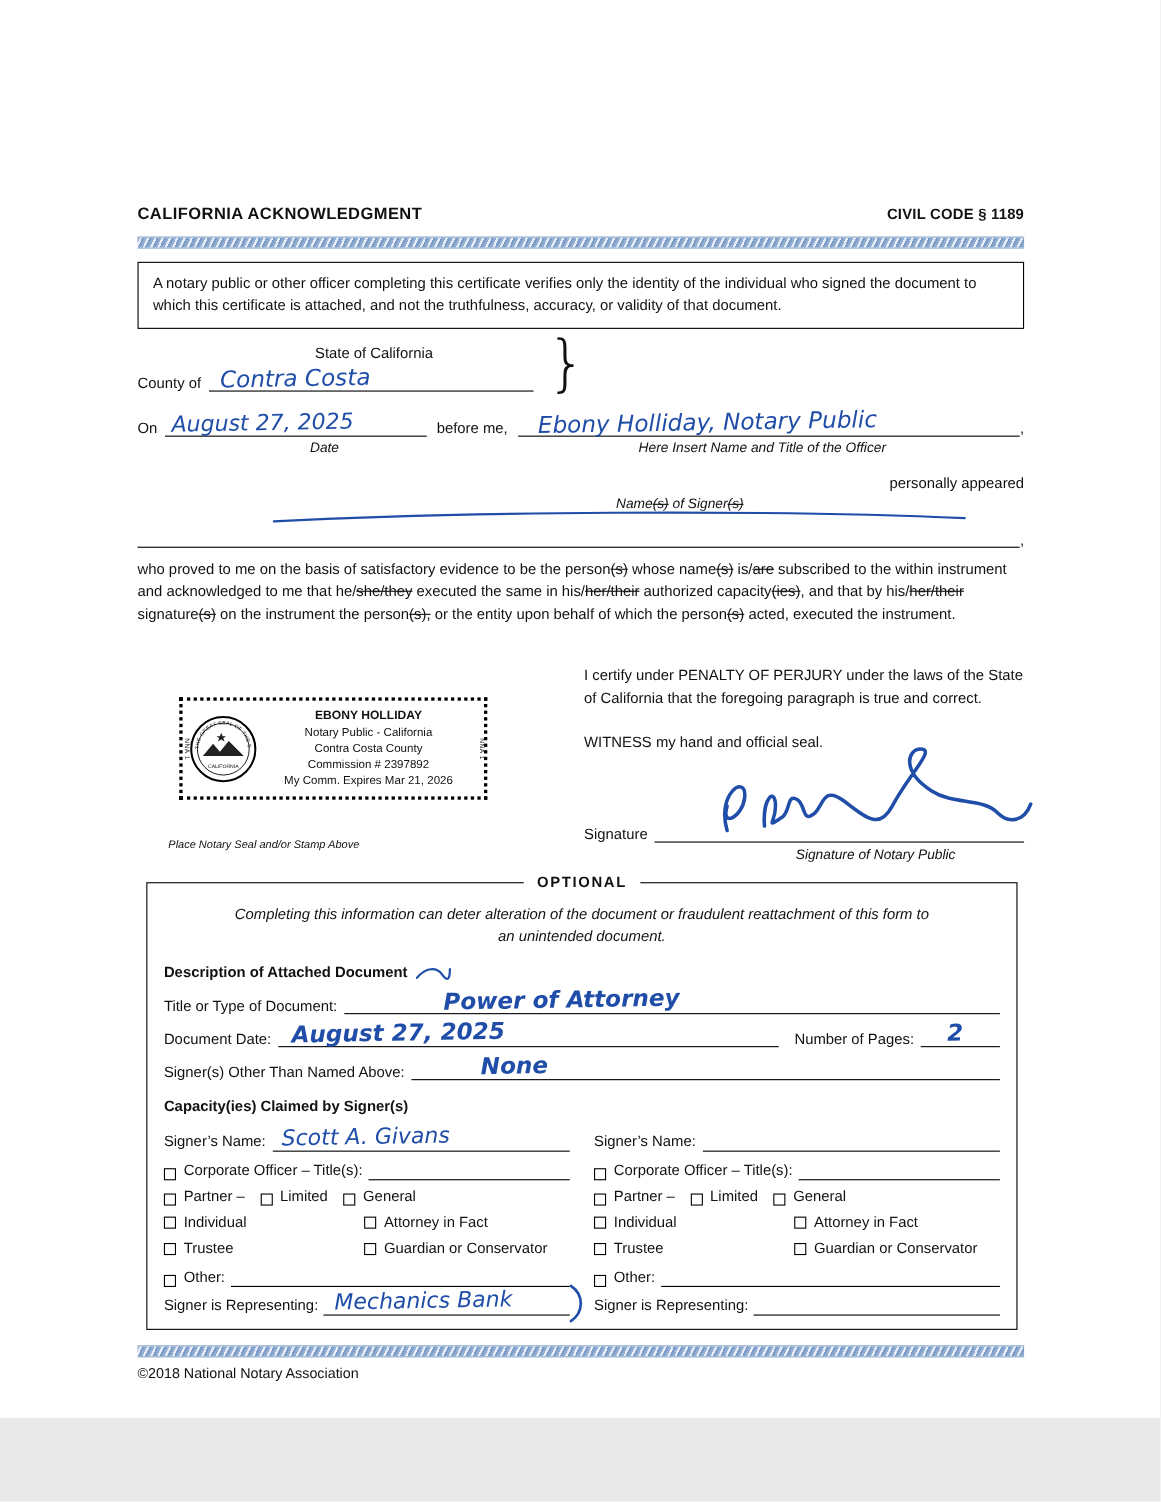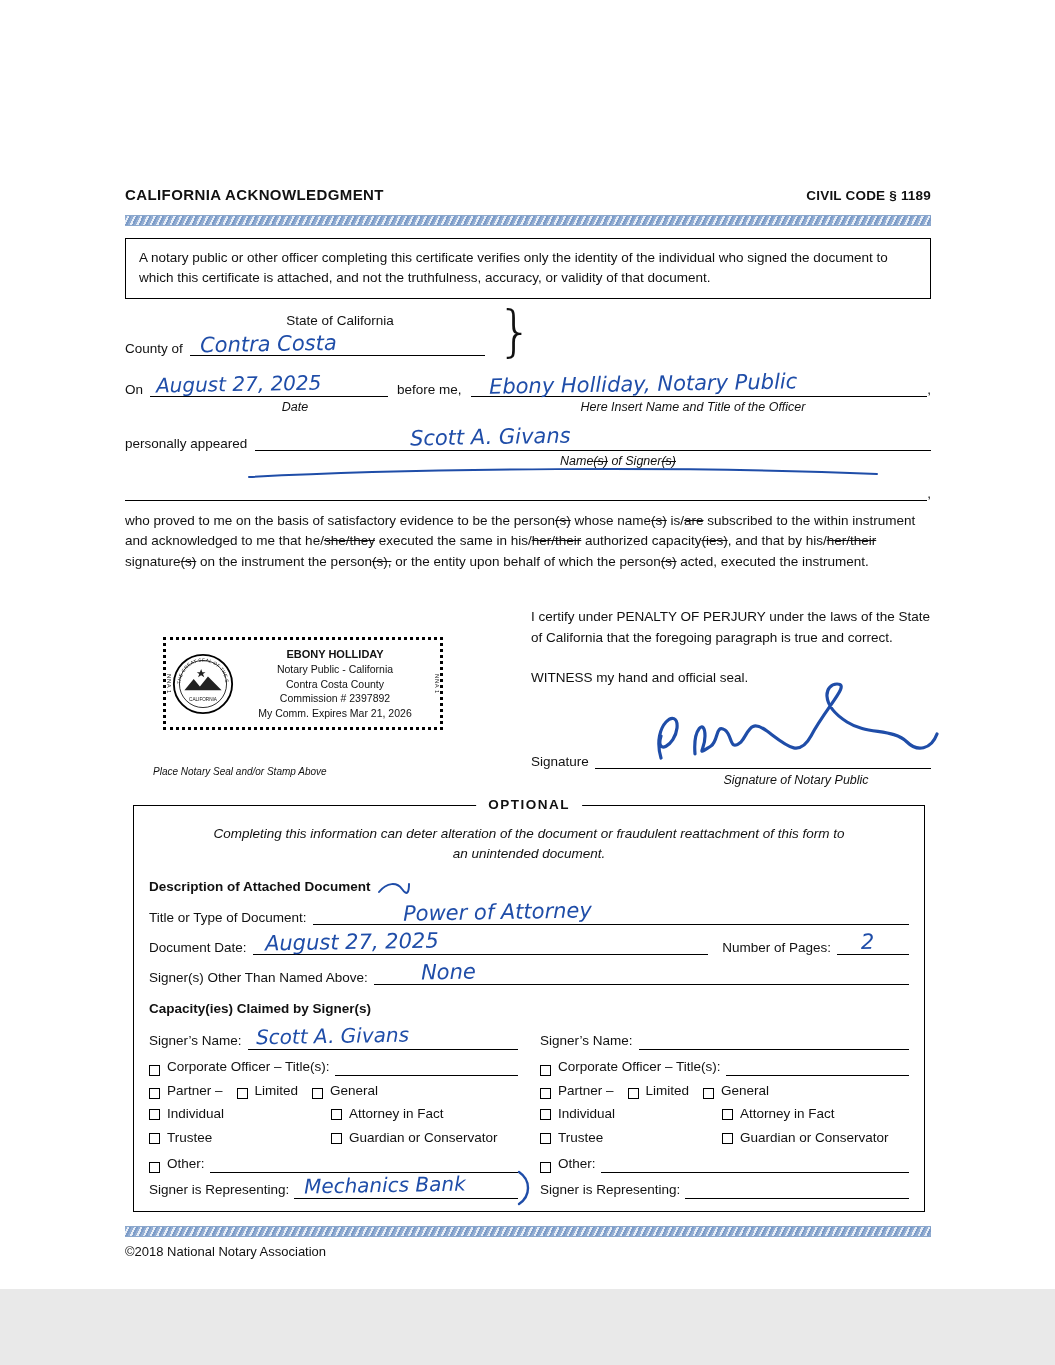--- a/index.html
+++ b/index.html
@@ -48,21 +48,21 @@
   .sig-cap{text-align:center;margin:4px 0 0 130px;}
   .optional-box{position:relative;border:1.6px solid #000;margin:18px 0 0 8px;width:760px;
                 padding:16px 15px 12px 15px;}
   .optional-label{position:absolute;top:-9px;left:50%;transform:translateX(-50%);
                   background:#fff;padding:0 12px;font-weight:bold;letter-spacing:1.5px;font-size:13.5px;}
   .opt-note{font-style:italic;text-align:center;line-height:1.5;margin-top:2px;}
   .b{font-weight:bold;}
   .desc-head{margin-top:14px;display:flex;align-items:center;}
   .frow{display:flex;align-items:flex-end;margin-top:11px;}
   .frow .lbl{white-space:nowrap;}
-  .frow .blank{margin-left:6px;}
+  .frow .blank{margin-left:6px;font-weight:bold;}
   .cap-cols{display:flex;gap:22px;margin-top:8px;}
   .col{flex:1;min-width:0;}
   .orow{display:flex;align-items:flex-end;margin-top:7px;line-height:1.25;}
   .cb{display:inline-block;width:9px;height:9px;border:1.2px solid #000;margin-right:7px;
       vertical-align:-1px;flex:0 0 auto;}
   .half{width:182px;display:flex;align-items:center;}
   .half2{display:flex;align-items:center;}
   .penmark{margin-left:6px;}
   .footer-copy{margin-top:7px;font-size:13px;}
   svg text{font-family:"Liberation Sans",sans-serif;}
@@ -102,21 +102,21 @@
       <span class="blank grow" style="margin-left:9px;">
         <span class="hand hand-lg" style="left:18px;bottom:0;">Ebony Holliday, Notary Public</span>
       </span>
       <span>,</span>
     </div>
     <div class="caps-row">
       <span class="cap" style="margin-left:70px;width:200px;text-align:center;">Date</span>
       <span class="cap grow" style="text-align:center;margin-left:60px;font-style:italic;">Here Insert Name and Title of the Officer</span>
     </div>
 
-    <div class="row" style="margin-top:18px;">
+    <div class="row" style="margin-top:18px;flex-direction:column;">
       <span>personally appeared</span>
       <span class="blank grow" style="margin-left:8px;">
         <span class="hand hand-lg" style="left:155px;bottom:1px;">Scott A. Givans</span>
       </span>
     </div>
     <div class="caps-row" style="justify-content:center;">
       <span class="cap" style="margin-left:180px;"><span>Name</span><span class="strike">(s)</span><span> of Signer</span><span class="strike">(s)</span></span>
     </div>
     <svg width="640" height="14" style="display:block;margin:-2px 0 0 120px;">
       <path d="M4,11 C170,2 450,0 632,8" fill="none" stroke="#1f4da8" stroke-width="2" stroke-linecap="round"></path>
@@ -196,21 +196,21 @@
         </span>
         <span class="lbl" style="margin-left:14px;">Number of Pages:</span>
         <span class="blank" style="width:72px;margin-left:6px;">
           <span class="hand hand-lg" style="left:24px;bottom:0;">2</span>
         </span>
       </div>
 
       <div class="frow">
         <span class="lbl">Signer(s) Other Than Named Above:</span>
         <span class="blank grow">
-          <span class="hand hand-lg" style="left:47px;bottom:0;">None</span>
+          <span class="hand hand-lg" style="left:63px;bottom:0;">None</span>
         </span>
       </div>
 
       <div class="b" style="margin-top:16px;">Capacity(ies) Claimed by Signer(s)</div>
 
       <div class="cap-cols">
 
         <div class="col">
           <div class="orow">
             <span class="lbl">Signer’s Name:</span>

